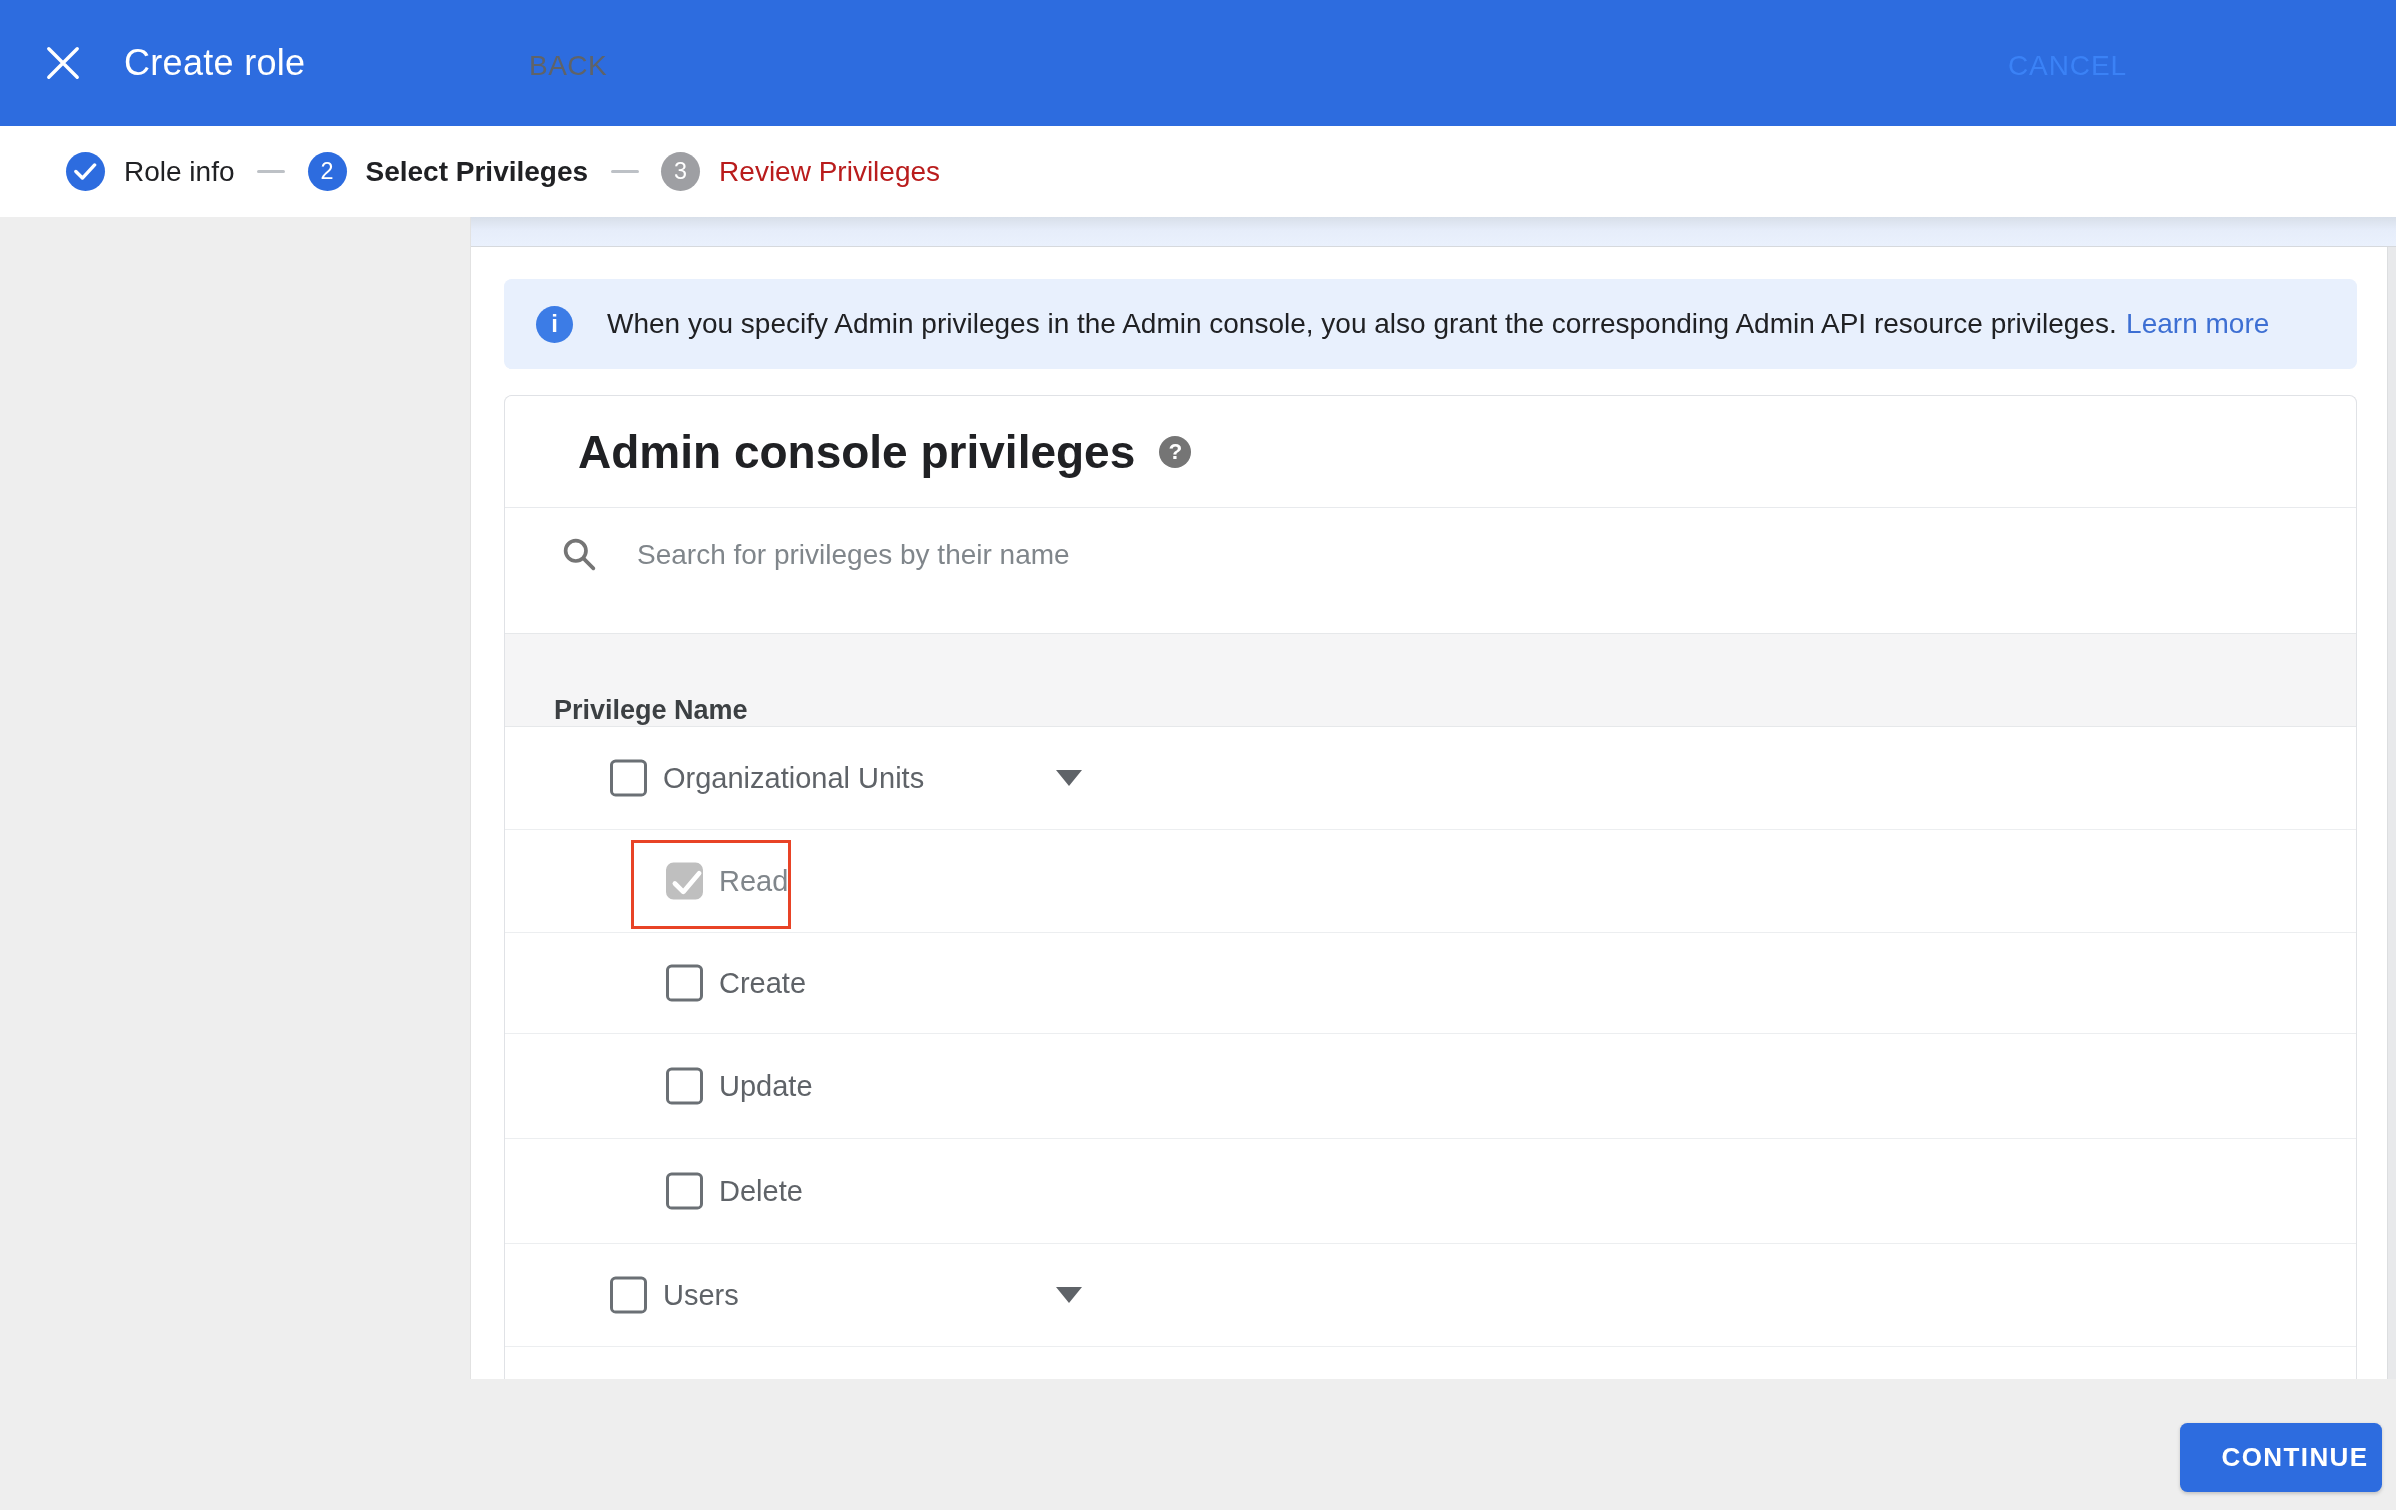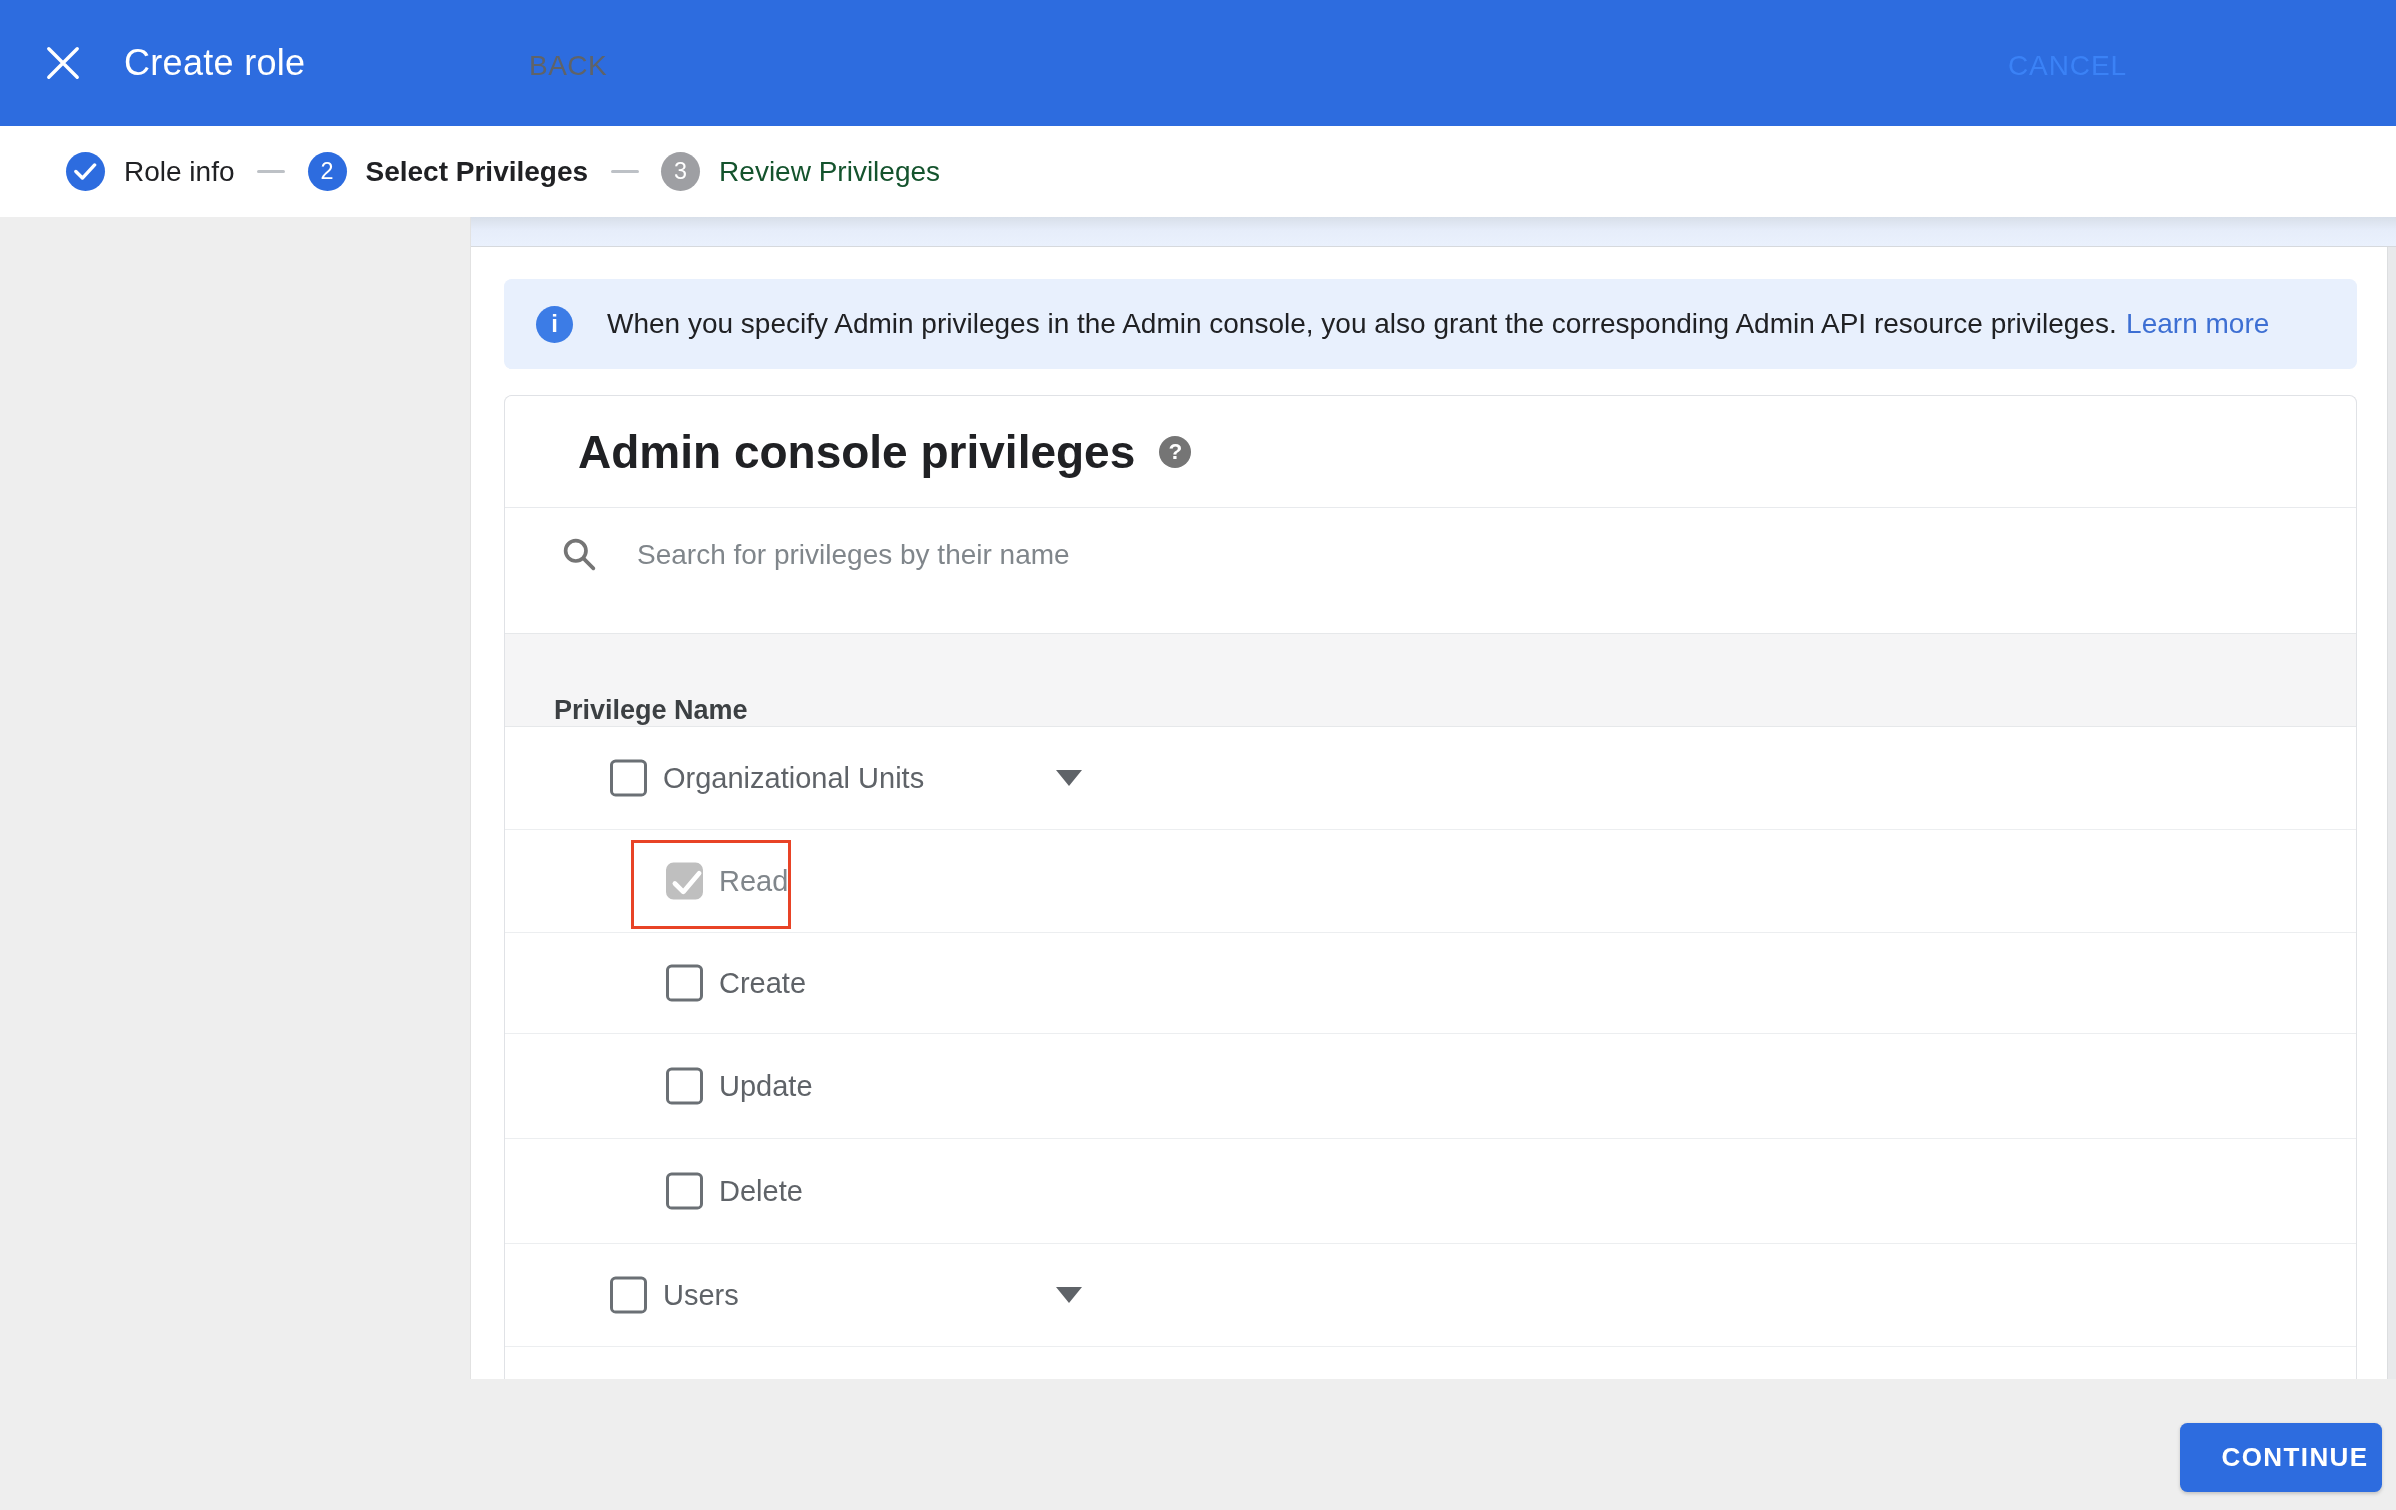--- a/index.html
+++ b/index.html
@@ -18,21 +18,21 @@
   .stepper { position:absolute; left:0; top:126px; width:2397px; height:92px;
     background:#ffffff; border-bottom:1.9px solid #e0e2e6; display:flex;
     align-items:center; padding-left:66px; }
   .step { display:flex; align-items:center; }
   .step-circle { width:39px; height:39px; border-radius:50%; display:flex;
     align-items:center; justify-content:center; color:#fff; font-size:23.4px; flex:none; }
   .step-circle.blue { background:#2d6cdf; }
   .step-circle.gray { background:#9e9fa3; }
   .step-label { margin-left:19px; font-size:28px; color:#202124; white-space:nowrap; }
   .step-label.bold { font-weight:700; }
-  .step-label.dim { color:#14532d; }
+  .step-label.dim { color:#b91c1c; }
   .step-dash { width:28px; height:3.7px; border-radius:1.9px; background:#bdc1c6; margin:0 22.5px; }
 
   
   .sidebar { position:absolute; left:0; top:217px; width:471px; height:1293px;
     background:#eeeeee; border-right:0.9px solid #e2e2e2; }
   .content { position:absolute; left:471px; top:217px; width:1925px; height:1162px;
     background:#ffffff; }
   .scroll-strip { position:absolute; left:471px; top:217px; width:1925px; height:30px;
     background:linear-gradient(180deg,#d8dfe9 0%,#e6edfa 45%,#eaf1fd 100%);
     border-bottom:1.9px solid #d6d9dd; }

